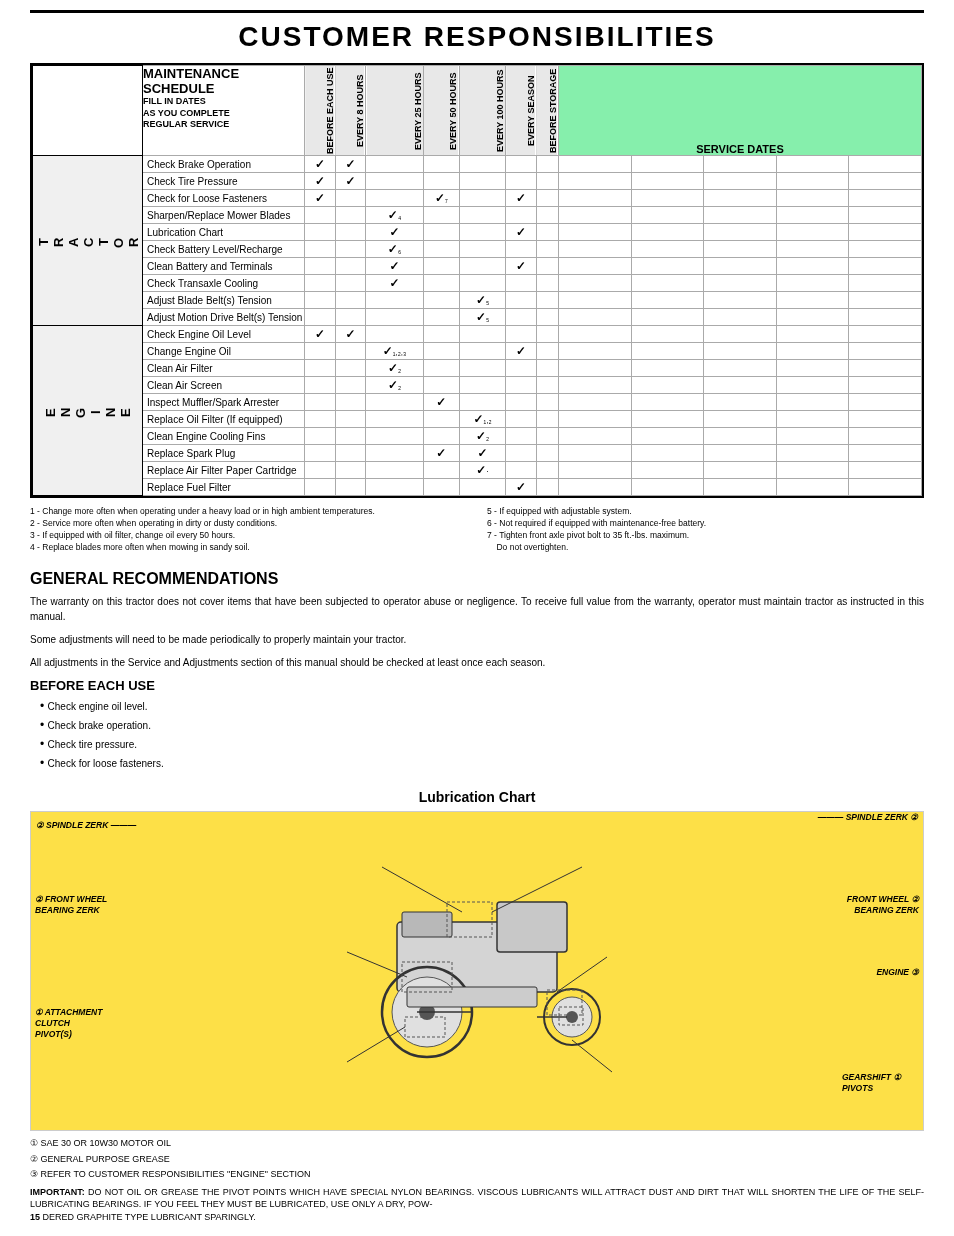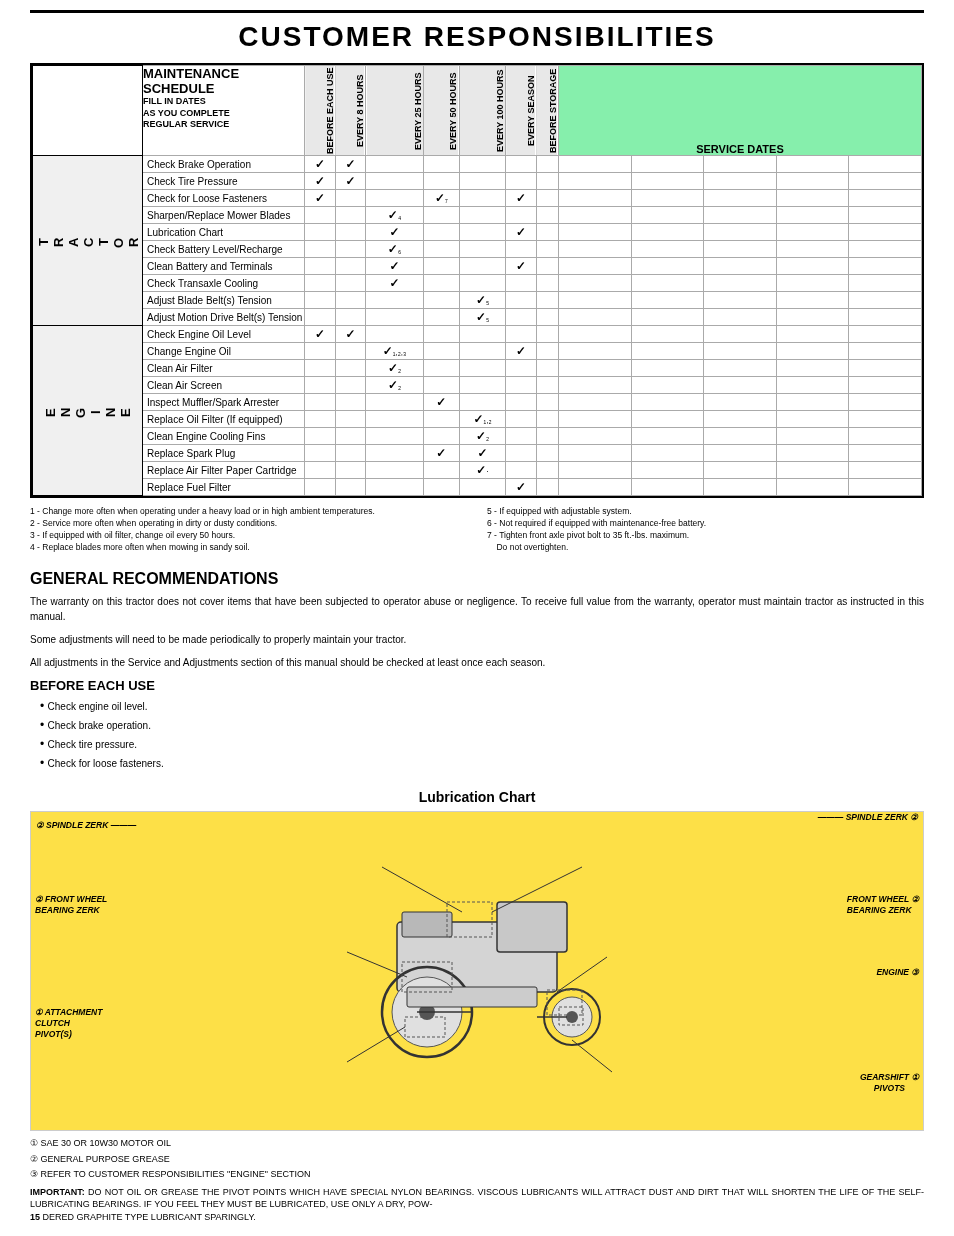--- a/index.html
+++ b/index.html
@@ -608,24 +608,24 @@
           <line x1="265" y1="25" x2="175" y2="70" stroke="#333" stroke-width="1"></line>
           <line x1="30" y1="110" x2="90" y2="135" stroke="#333" stroke-width="1"></line>
           <line x1="290" y1="115" x2="240" y2="150" stroke="#333" stroke-width="1"></line>
           <line x1="30" y1="220" x2="88" y2="185" stroke="#333" stroke-width="1"></line>
           <line x1="295" y1="230" x2="255" y2="198" stroke="#333" stroke-width="1"></line>
         </svg>
 
         <div class="lub-label" style="left:5px; top:8px;">② SPINDLE ZERK ———</div>
         <div class="lub-label" style="right:5px; top:0; text-align:right;">——— SPINDLE ZERK ②</div>
         <div class="lub-label" style="left:4px; top:82px; line-height:1.3;">② FRONT WHEEL<br>BEARING ZERK</div>
-        <div class="lub-label" style="right:4px; top:82px; line-height:1.3;">FRONT WHEEL ②<br>BEARING ZERK</div>
+        <div class="lub-label" style="right:4px; top:82px; text-align:right; line-height:1.3;">FRONT WHEEL ②<br>BEARING ZERK</div>
         <div class="lub-label" style="right:4px; top:155px;">ENGINE ③</div>
         <div class="lub-label" style="left:4px; top:195px; line-height:1.3;">① ATTACHMENT<br>CLUTCH<br>PIVOT(S)</div>
-        <div class="lub-label" style="right:4px; top:260px; line-height:1.3;text-align:center;">GEARSHIFT ①<br>PIVOTS</div>
+        <div class="lub-label" style="right:22px; top:260px; line-height:1.3;">GEARSHIFT ①<br>PIVOTS</div>
       </div>
 
       <div class="lub-notes">
         <div class="note-line">① SAE 30 OR 10W30 MOTOR OIL</div>
         <div class="note-line">② GENERAL PURPOSE GREASE</div>
         <div class="note-line">③ REFER TO CUSTOMER RESPONSIBILITIES "ENGINE" SECTION</div>
       </div>
       <div class="important-box">
         <strong>IMPORTANT: </strong><span>DO NOT OIL OR GREASE THE PIVOT POINTS WHICH HAVE SPECIAL NYLON BEARINGS. VISCOUS LUBRICANTS WILL ATTRACT DUST AND DIRT THAT WILL SHORTEN THE LIFE OF THE SELF-LUBRICATING BEARINGS. IF YOU FEEL THEY MUST BE LUBRICATED, USE ONLY A DRY, POW-</span>
         <div><strong>15</strong> DERED GRAPHITE TYPE LUBRICANT SPARINGLY.</div>

